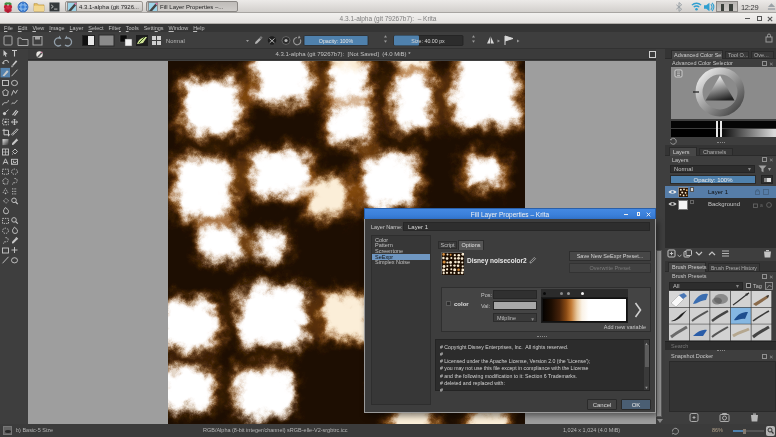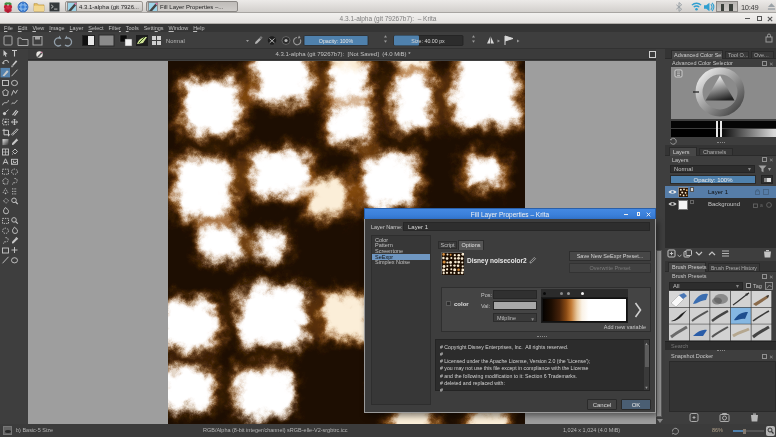--- a/index.html
+++ b/index.html
@@ -59,21 +59,21 @@
       <circle cx="6" cy="7.5" r="1.4" fill="#2f9fd0"></circle>
     </svg>
   <svg class="abs" style="left:703px;top:1.5px;" width="12" height="10" viewBox="0 0 13 11">
       <path d="M1 3.5 h2.5 L7 0.8 v9.4 L3.5 7.5 H1 z" fill="#2f9fd0"></path>
       <path d="M8.5 2.5 a4 4 0 0 1 0 6 M9.8 1 a6 6 0 0 1 0 9" stroke="#2f9fd0" stroke-width="1.2" fill="none"></path>
     </svg>
   <div class="abs" style="left:716px;top:0.5px;width:22px;height:11.5px;background:linear-gradient(#b8b5b2,#ccc9c6);border:1px solid #8d8a87;">
     <div class="abs" style="left:4px;top:2px;width:3px;height:7px;background:#3a3f3a;"></div>
     <div class="abs" style="left:12px;top:2px;width:4px;height:7px;background:#3a3f3a;"></div>
   </div>
-  <span class="abs" style="left:741px;top:2.5px;font-size:7.5px;color:#3a3a3a;letter-spacing:-0.3px;">10:49</span>
+  <span class="abs" style="left:741px;top:2.5px;font-size:7.5px;color:#3a3a3a;letter-spacing:-0.3px;">12:29</span>
   <svg class="abs" style="left:767px;top:2px;" width="9" height="9" viewBox="0 0 10 9">
       <path d="M1 5 L5 1 l4 4 z" fill="#9aa1a6"></path>
       <rect x="1" y="6.5" width="8" height="1.6" fill="#9aa1a6"></rect>
     </svg>
 </div>
 
 <div class="abs" style="left:0;top:13px;width:776px;height:11px;background:linear-gradient(#f2f1ef,#e4e2e0);border-bottom:1px solid #b0ada9;">
   <div style="text-align:center;font-size:6.5px;color:#7d7d7d;line-height:11px;">4.3.1-alpha (git 79267b7):&nbsp; – Krita</div>
   <span class="abs" style="right:26px;top:5px;width:5px;height:1.2px;background:#555;"></span>
   <span class="abs" style="right:14px;top:2.5px;width:5px;height:5px;border:1px solid #555;"></span>

